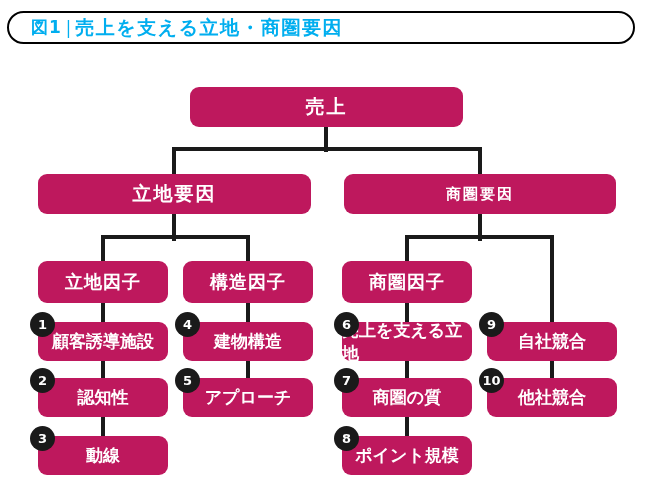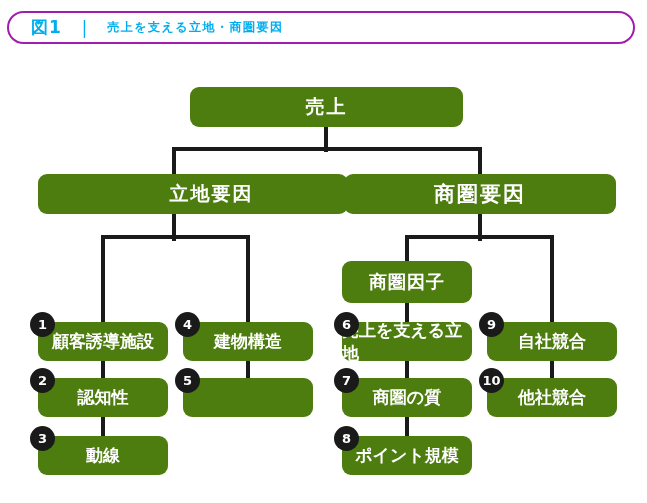--- a/index.html
+++ b/index.html
@@ -3,38 +3,38 @@
 <meta charset="utf-8">
 <style>
   html,body{margin:0;padding:0;background:#ffffff;}
   .stage{
     position:relative;width:647px;height:503px;background:#ffffff;overflow:hidden;
     font-family:"DejaVu Sans","Liberation Sans",sans-serif;
   }
   
   .fig-header{
     position:absolute;left:7px;top:11px;width:602px;height:29px;
-    border:2px solid #a21caf;border-radius:17px;
-    display:flex;align-items:center;padding-left:22px;gap:20px;
+    border:2px solid #000000;border-radius:17px;
+    display:flex;align-items:center;padding-left:22px;gap:4px;
     color:#00AEEF;font-weight:bold;
   }
   .fig-label{font-size:17px;letter-spacing:1px;}
   .fig-sep{font-size:16px;font-weight:400;transform:scaleY(1.15);}
-  .fig-title{font-size:12px;letter-spacing:1.5px;}
+  .fig-title{font-size:19px;letter-spacing:1.5px;}
   
   .ln{position:absolute;background:#1A1A1A;z-index:1;}
   
   .node{
-    position:absolute;z-index:2;background:#4d7c0f;border-radius:9px;
+    position:absolute;z-index:2;background:#be185d;border-radius:9px;
     color:#ffffff;font-weight:bold;display:flex;align-items:center;justify-content:center;
     letter-spacing:2px;
   }
   .root {left:190px;top:87px;width:273px;height:40px;font-size:19px;}
-  .b-l  {left:38px; top:174px;width:273px;height:40px;font-size:19px;padding-left:37px;}
-  .b-r  {left:344px;top:174px;width:272px;height:40px;font-size:21px;}
+  .b-l  {left:38px; top:174px;width:273px;height:40px;font-size:19px;}
+  .b-r  {left:344px;top:174px;width:272px;height:40px;font-size:15px;}
   .sub  {top:261px;width:130px;height:42px;font-size:18px;letter-spacing:1px;}
   .s1{left:38px;} .s2{left:183px;} .s3{left:342px;text-align:right;} .s4{left:487px;}
   .leaf{width:130px;height:39px;font-size:17px;letter-spacing:0;}
   .c1{left:38px;} .c2{left:183px;} .c3{left:342px;} .c4{left:487px;}
   .r1{top:322px;} .r2{top:378px;} .r3{top:436px;}
   
   .badge{
     position:absolute;left:-8px;top:-10px;width:25px;height:25px;border-radius:50%;
     background:#1A1A1A;color:#ffffff;z-index:3;
     display:flex;align-items:center;justify-content:center;
@@ -61,20 +61,22 @@
   <div class="ln" style="left:101px;top:235px;width:4px;height:220px;"></div>
   <div class="ln" style="left:246px;top:235px;width:4px;height:165px;"></div>
   <div class="ln" style="left:405px;top:235px;width:4px;height:220px;"></div>
   <div class="ln" style="left:550px;top:235px;width:4px;height:165px;"></div>
 
   <div class="node root">売上</div>
 
   <div class="node b-l">立地要因</div>
   <div class="node b-r">商圏要因</div>
 
+  <div class="node sub s1">立地因子</div>
+  <div class="node sub s2">構造因子</div>
   <div class="node sub s3">商圏因子</div>
 
   <div class="node leaf c1 r1">
     <span class="badge">1</span>
     <span>顧客誘導施設</span>
   </div>
   <div class="node leaf c1 r2">
     <span class="badge">2</span>
     <span>認知性</span>
   </div>
@@ -82,20 +84,21 @@
     <span class="badge">3</span>
     <span>動線</span>
   </div>
 
   <div class="node leaf c2 r1">
     <span class="badge">4</span>
     <span>建物構造</span>
   </div>
   <div class="node leaf c2 r2">
     <span class="badge">5</span>
+    <span>アプローチ</span>
   </div>
 
   <div class="node leaf c3 r1">
     <span class="badge">6</span>
     <span>売上を支える立地</span>
   </div>
   <div class="node leaf c3 r2">
     <span class="badge">7</span>
     <span>商圏の質</span>
   </div>

